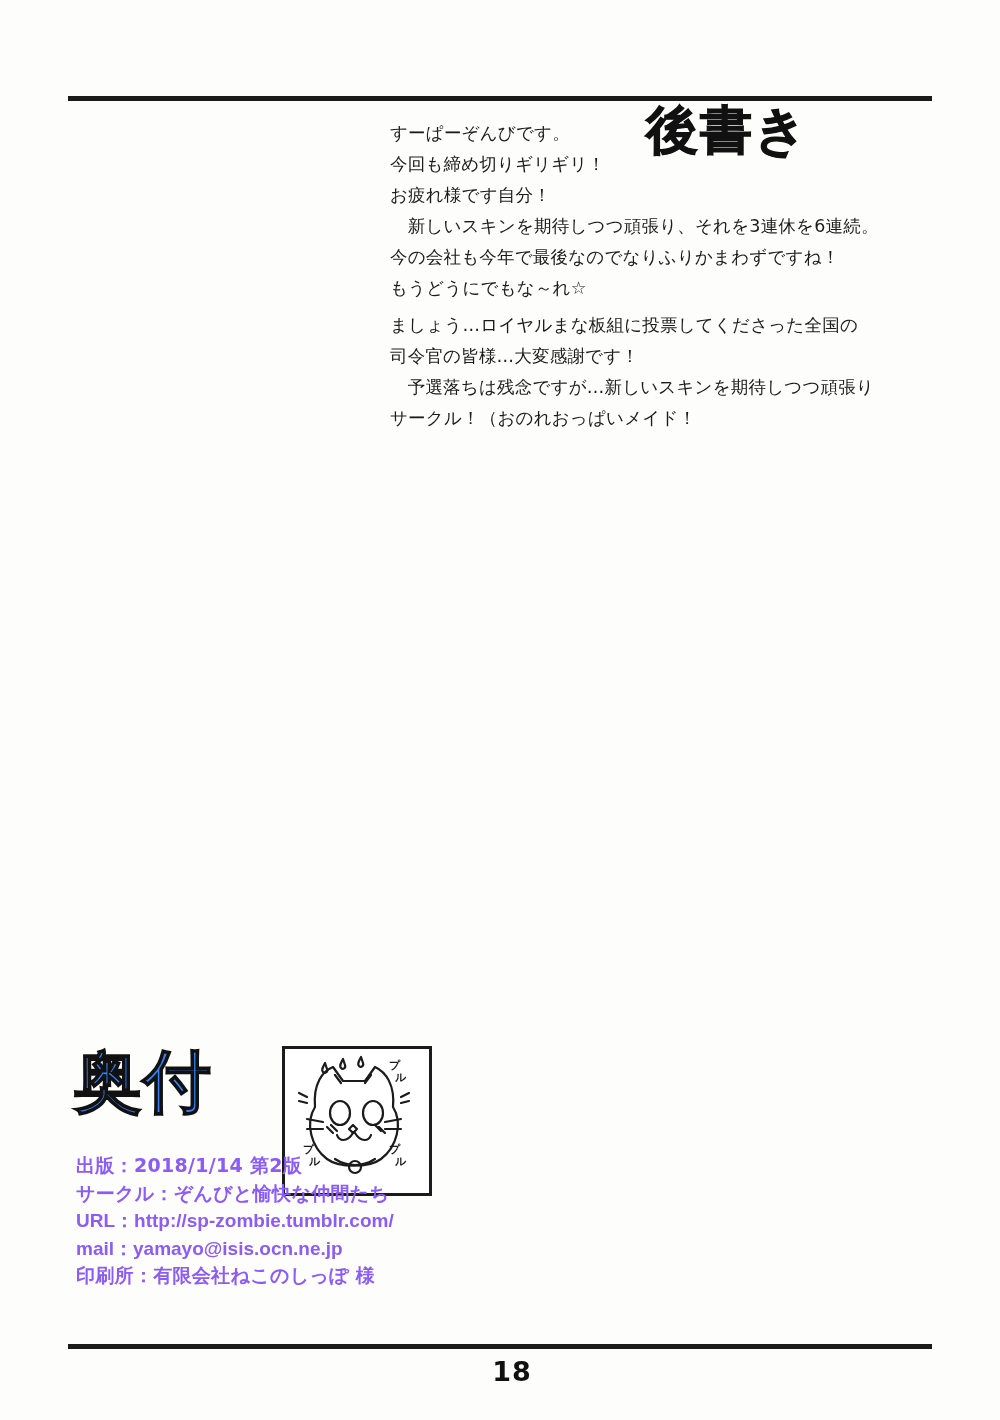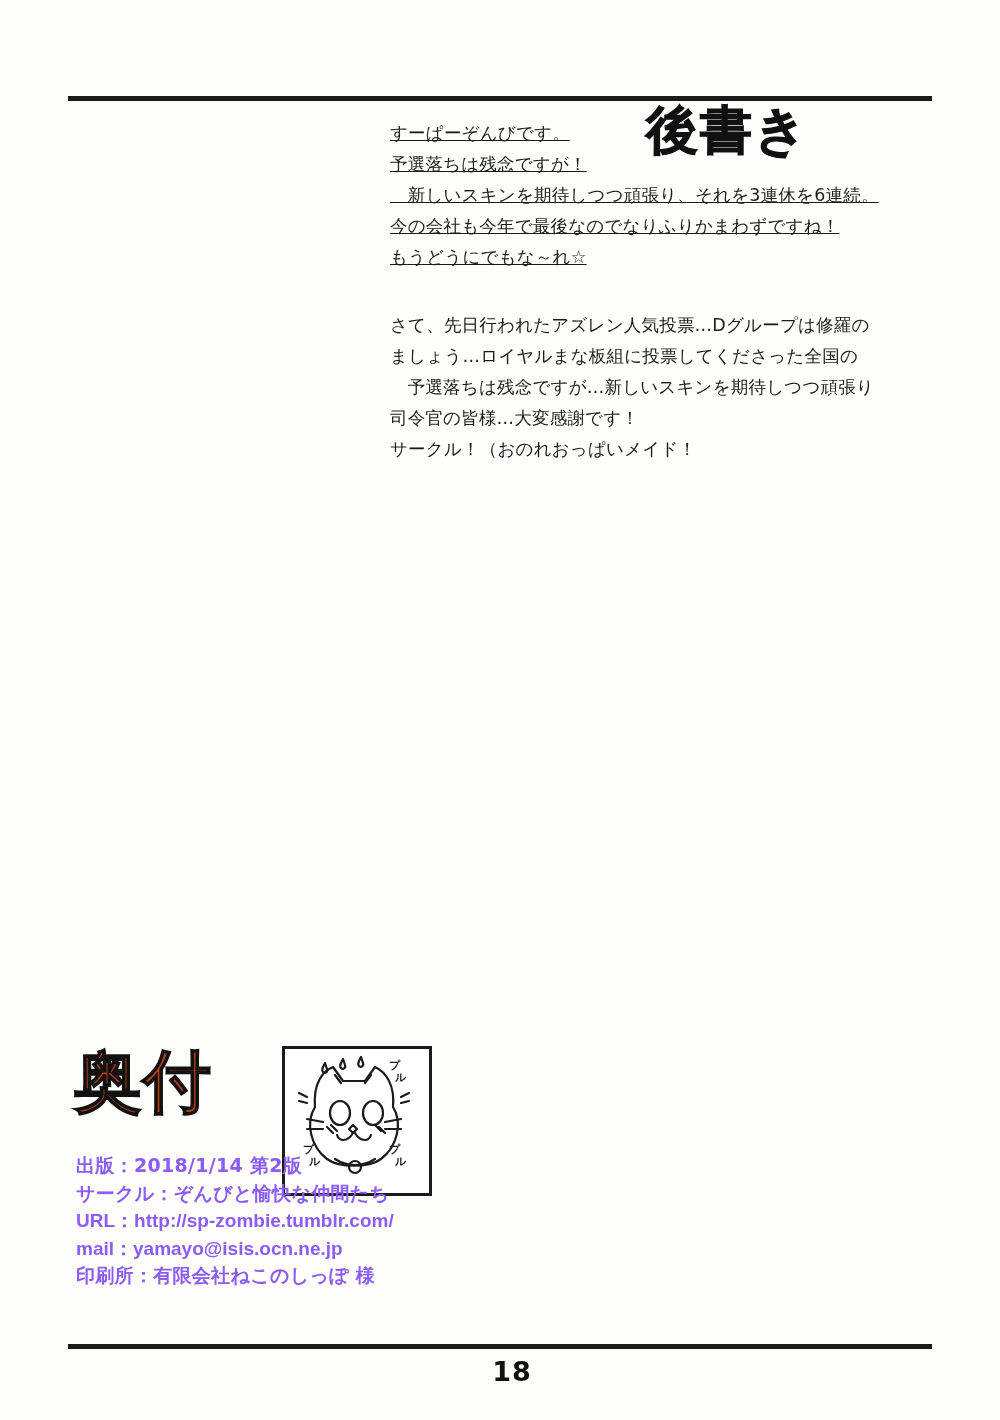--- a/index.html
+++ b/index.html
@@ -58,21 +58,20 @@
   
   .afterword-body {
     position: absolute;
     left: 390px;
     top: 118px;
     width: 540px;
     font-size: 17.5px;
     line-height: 31px;
     color: #1b1b1b;
     letter-spacing: 0.2px;
-    text-decoration: underline;
   }
   .afterword-body p {
     margin: 0;
   }
   .para-2 {
     position: absolute;
     left: 390px;
     top: 310px;
     width: 545px;
     font-size: 17.5px;
@@ -84,21 +83,21 @@
 
   
   .colophon-title {
     position: absolute;
     left: 74px;
     top: 1048px;
     font-weight: bold;
     font-size: 68px;
     line-height: 1;
     letter-spacing: 1px;
-    color: #c2410c;
+    color: #3b82f6;
     -webkit-text-stroke: 1.5px #111;
   }
 
   .cat-box {
     position: absolute;
     left: 282px;
     top: 1046px;
     width: 144px;
     height: 144px;
     border: 3px solid #1b1b1b;
@@ -137,31 +136,31 @@
 <body>
 
 <div class="page">
 
   <div class="rule-top"></div>
 
   <div class="afterword-title">後書き</div>
 
   <div class="afterword-body">
     <p>すーぱーぞんびです。</p>
-    <p>予選落ちは残念ですが！</p>
+    <p>今回も締め切りギリギリ！</p>
+    <p>お疲れ様です自分！</p>
     <p>　新しいスキンを期待しつつ頑張り、それを3連休を6連続。</p>
     <p>今の会社も今年で最後なのでなりふりかまわずですね！</p>
     <p>もうどうにでもな～れ☆</p>
   </div>
 
   <div class="para-2">
-    <p>さて、先日行われたアズレン人気投票…Dグループは修羅の</p>
     <p>ましょう…ロイヤルまな板組に投票してくださった全国の</p>
+    <p>司令官の皆様…大変感謝です！</p>
     <p>　予選落ちは残念ですが…新しいスキンを期待しつつ頑張り</p>
-    <p>司令官の皆様…大変感謝です！</p>
     <p>サークル！（おのれおっぱいメイド！</p>
   </div>
 
   <div class="colophon-title">奥付</div>
 
   <div class="cat-box">
     <svg width="138" height="138" viewBox="0 0 138 138" xmlns="http://www.w3.org/2000/svg">
       <g fill="none" stroke="#1b1b1b" stroke-width="2.2" stroke-linecap="round" stroke-linejoin="round">
 
         <path d="M30 58 C28 34 38 22 48 18 L58 32 L80 32 L90 18 C101 23 110 36 108 58 C118 74 112 98 96 110 C84 119 54 119 42 110 C26 98 20 74 30 58 Z"></path>

